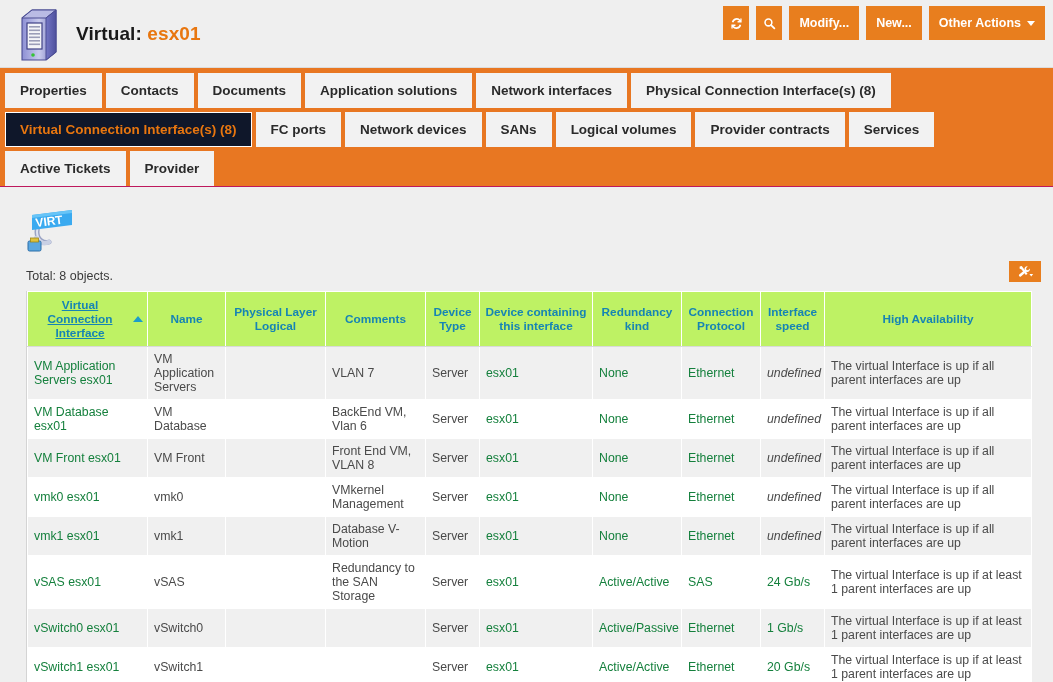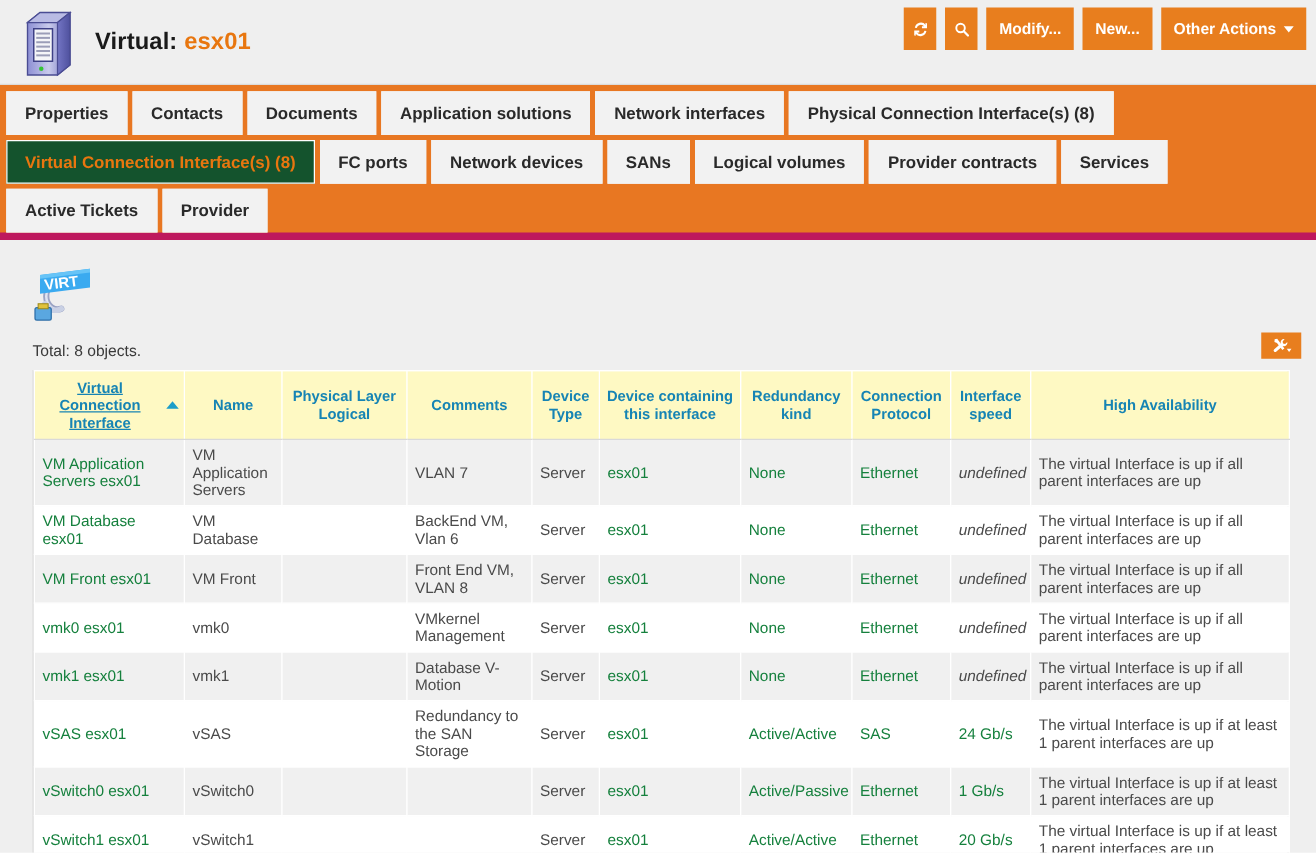--- a/index.html
+++ b/index.html
@@ -66,38 +66,38 @@
     border-left: 4px solid transparent;
     border-right: 4px solid transparent;
     border-top: 5px solid #fff;
   }
   .glyph { display:block; width:13px; height:13px; }
 
   
   .tabbar {
     background: #e87722;
     padding: 5px 5px 0 5px;
-    border-bottom: 6px solid #be185d;
+    border-bottom: 1px solid #be185d;
   }
   .tabrow { display: flex; align-items: flex-end; margin-bottom: 4px; }
   .tabrow:last-child { margin-bottom: 0; }
   .tab {
     background: #f2f2f2;
     color: #2a2a2a;
     font-size: 13.5px;
     font-weight: bold;
     padding: 9px 14px 9px 14px;
     margin-right: 4px;
     cursor: pointer;
     white-space: nowrap;
     line-height: 15px;
     border: 1px solid #f2f2f2;
   }
   .tab.active {
-    background: #14532d;
+    background: #0f172a;
     color: #e8760f;
     border: 1px solid #ffffff;
   }
 
   
   .content {
     background: #efefef;
     padding: 0 0 0 0;
     height: 474px;
     position: relative;
@@ -136,21 +136,21 @@
     border: 1px solid #d4d4d4;
     border-top: none;
   }
   table.grid {
     border-collapse: collapse;
     width: 1004px;
     table-layout: fixed;
     font-size: 12.3px;
   }
   table.grid th {
-    background: #fef9c3;
+    background: #bef264;
     color: #1684b4;
     font-size: 11.8px;
     font-weight: bold;
     text-align: center;
     vertical-align: middle;
     padding: 6px 4px;
     height: 46px;
     border: 1px solid #ffffff;
     border-bottom: 1px solid #d9d9d9;
   }

